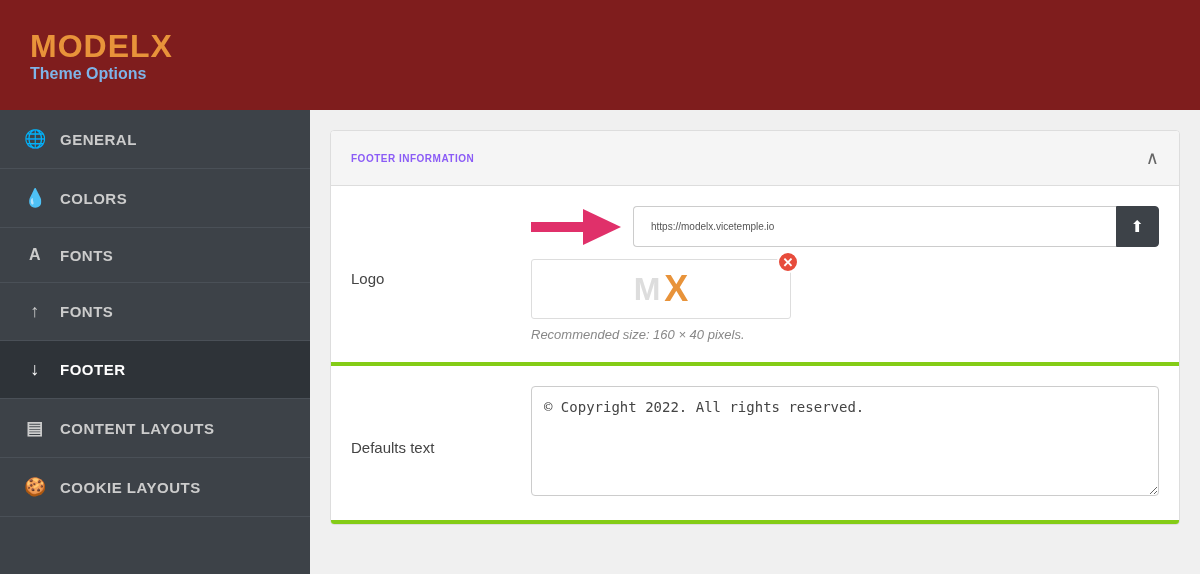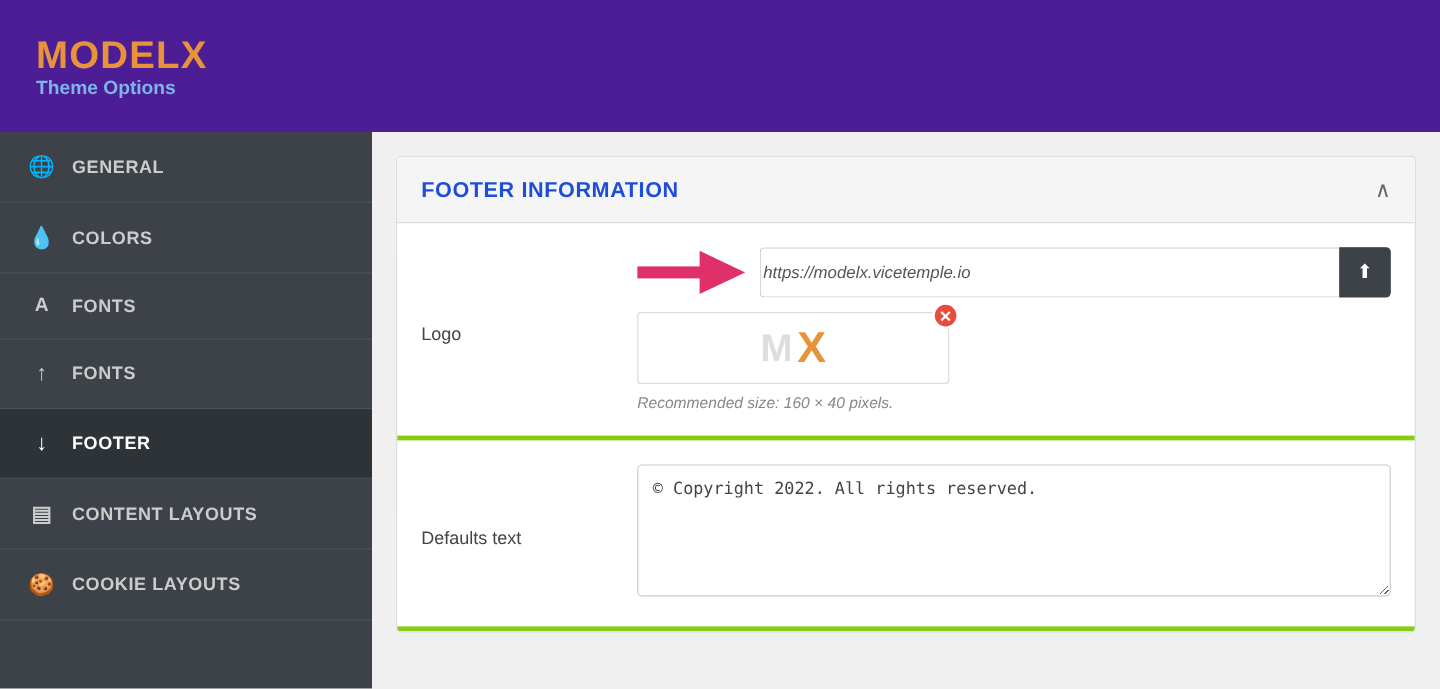--- a/index.html
+++ b/index.html
@@ -1,20 +1,20 @@
 <!DOCTYPE html>
 <html><head>
   <meta charset="utf-8">
   <style>
     * { box-sizing: border-box; margin: 0; padding: 0; }
     body { font-family: Arial, sans-serif; display: flex; flex-direction: column; height: 574px; overflow: hidden; background: #f0f0f0; }
 
     
     .header {
-      background: #4c1d95;
+      background: #7f1d1d;
       display: flex;
       align-items: center;
       justify-content: space-between;
       padding: 0 30px;
       height: 110px;
       flex-shrink: 0;
     }
     .logo-area { display: flex; flex-direction: column; }
     .logo-text { font-size: 32px; font-weight: bold; color: #fff; letter-spacing: 1px; }
     .logo-text span { color: #e8933a; }
@@ -82,23 +82,23 @@
     }
     .panel-header {
       background: #f5f5f5;
       border-bottom: 1px solid #ddd;
       padding: 16px 20px;
       display: flex;
       align-items: center;
       justify-content: space-between;
     }
     .panel-header-title {
-      font-size: 18px;
-      font-weight: bold;
-      color: #1d4ed8;
+      font-size: 10px;
+      font-weight: bold;
+      color: #8b5cf6;
       letter-spacing: 0.5px;
     }
     .panel-header-chevron { color: #666; font-size: 18px; }
 
     
     .form-row {
       display: flex;
       border-bottom: 4px solid #84cc16;
       padding: 20px;
       align-items: center;
@@ -117,26 +117,25 @@
       display: flex;
       align-items: center;
       gap: 12px;
       margin-bottom: 12px;
     }
     .url-input-wrapper { display: flex; flex: 1; }
     .url-input {
       flex: 1;
       border: 1px solid #ccc;
       border-right: none;
-      padding: 10px 2px;
-      font-size: 14px;
+      padding: 10px 17px;
+      font-size: 10px;
       color: #555;
       outline: none;
       border-radius: 4px 0 0 4px;
-      font-style: italic;
     }
     .upload-btn {
       background: #3d4248;
       border: 1px solid #3d4248;
       color: #fff;
       padding: 10px 14px;
       cursor: pointer;
       border-radius: 0 4px 4px 0;
       font-size: 16px;
     }

